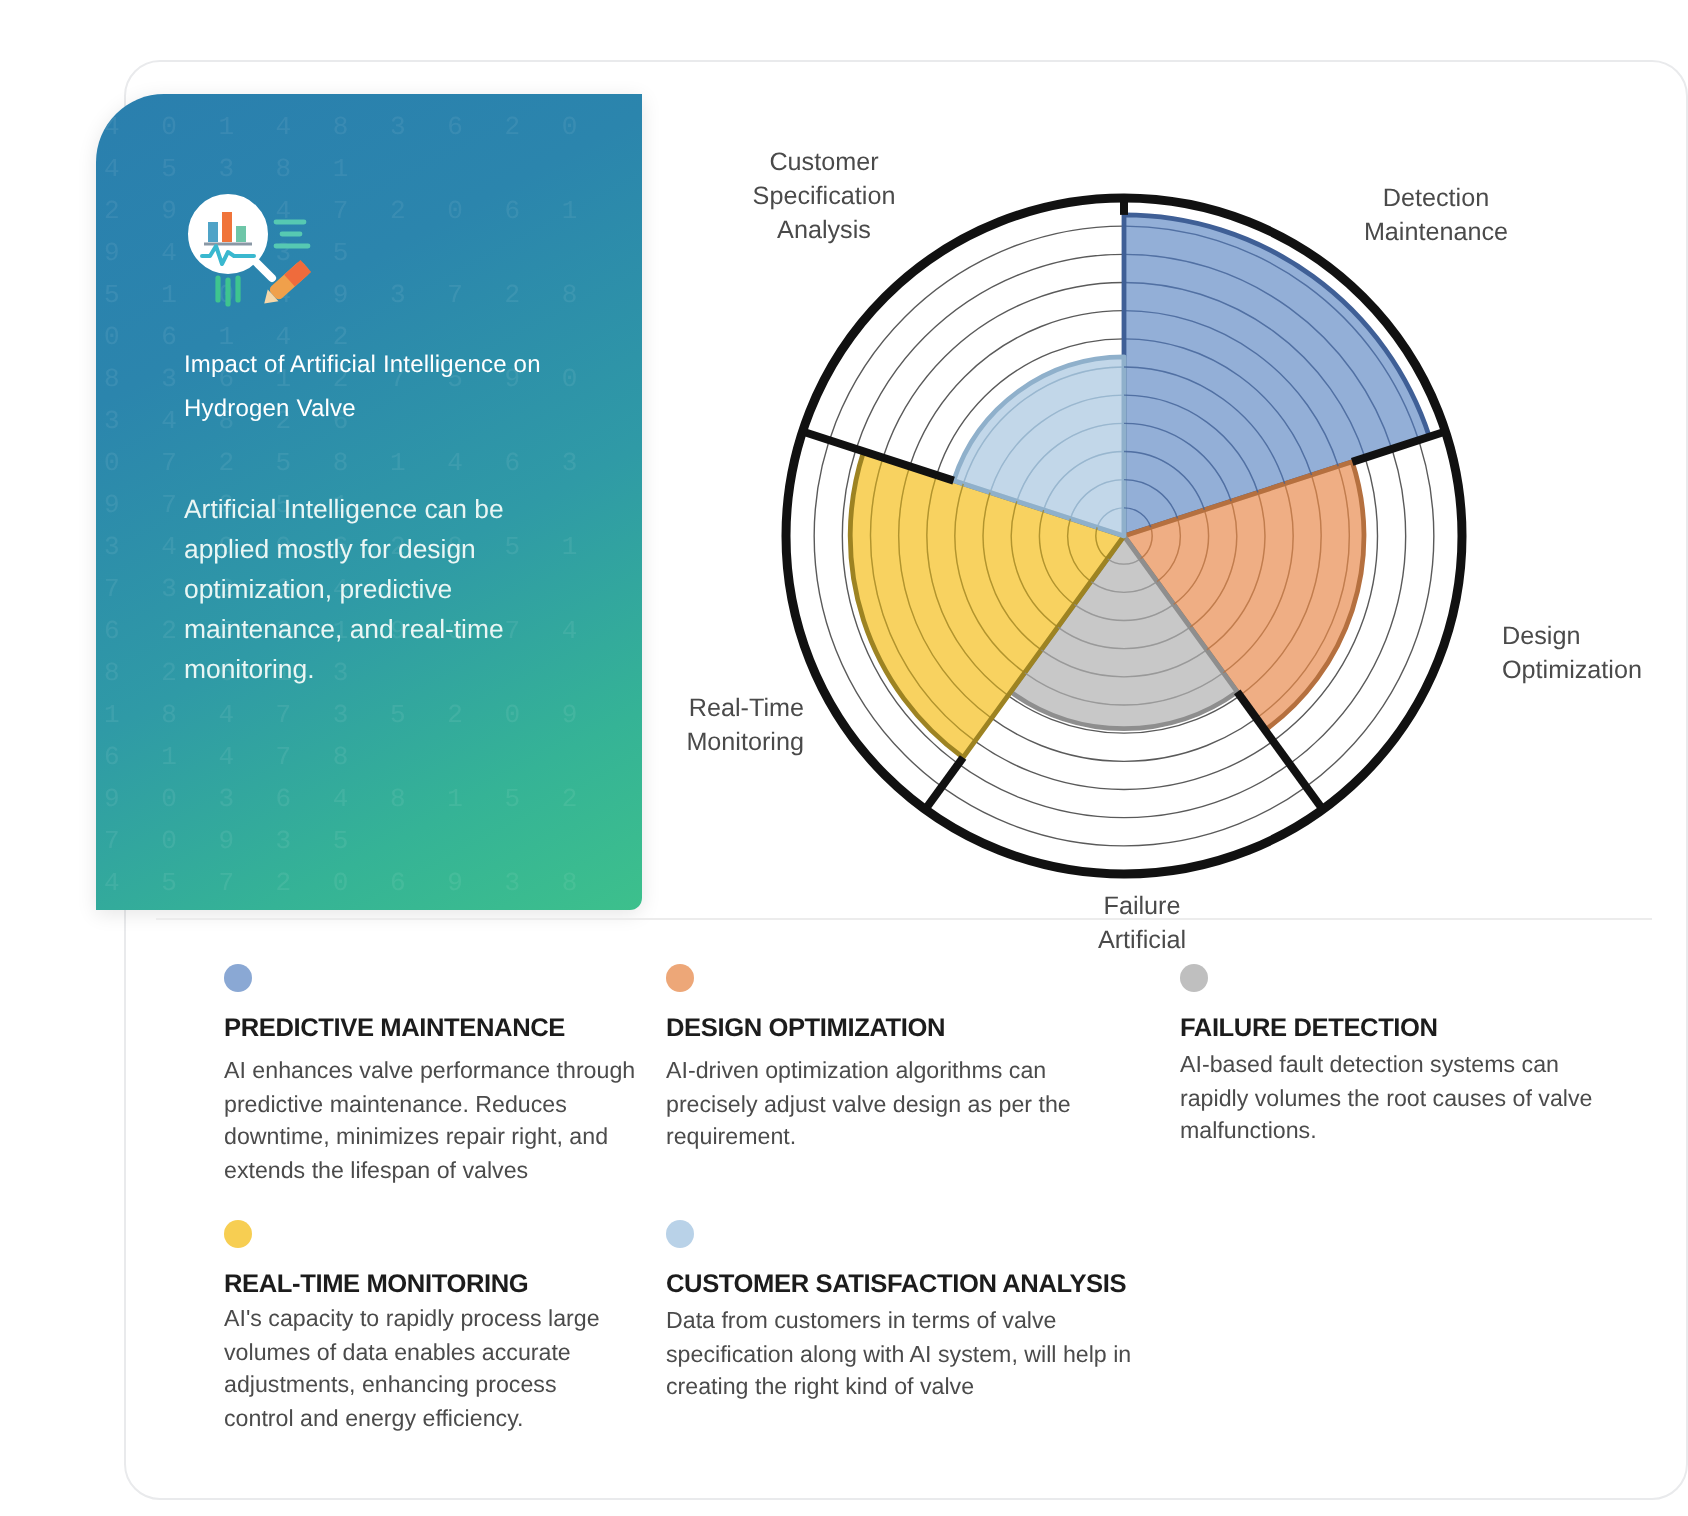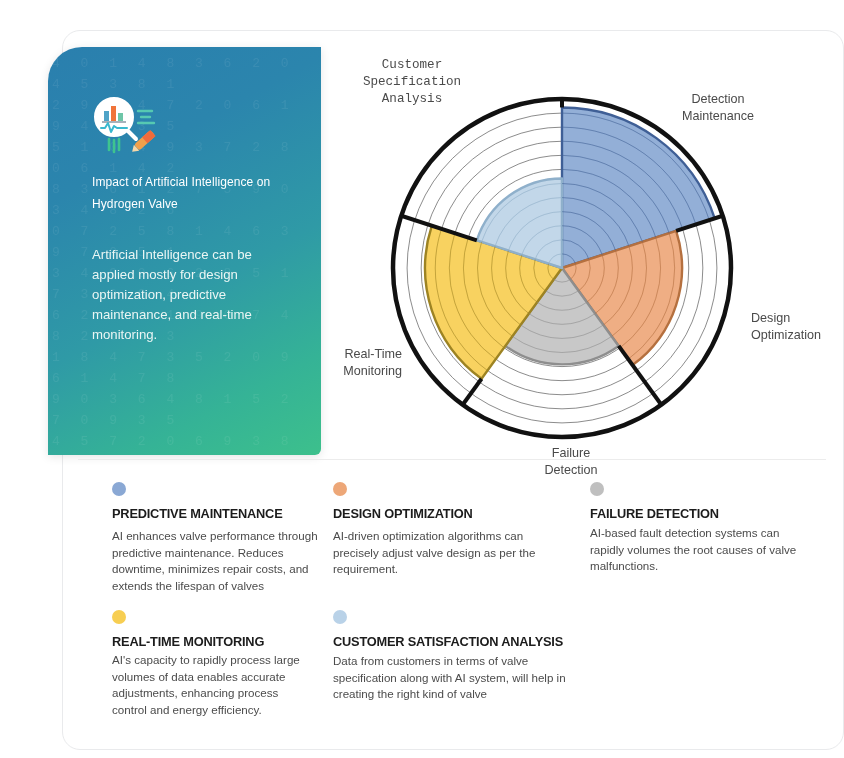--- a/index.html
+++ b/index.html
@@ -81,21 +81,21 @@
   .chart-svg { display: block; }
 
   .axis-label {
     position: absolute;
     font-size: 12.6px;
     color: #4a4a4a;
     line-height: 17px;
     text-align: center;
     white-space: pre-line;
   }
-  #lbl-cust  { left: 58px; top: 2px; width: 108px; font-family: Liberation Mono, monospace; }
+  #lbl-cust  { left: 58px; top: 18px; width: 108px; }
   #lbl-pred  { left: 358px; top: 36px; width: 120px; }
   #lbl-desig { left: 424px; top: 255px; width: 108px; text-align: left; margin-left: 27px; }
   #lbl-fail  { left: 216px; top: 390px; width: 110px; }
   #lbl-real  { left: 10px; top: 255px; width: 92px; text-align: right; margin-top: 36px; }
 
   .divider {
     position: absolute;
     left: 78px; top: 459px;
     width: 748px; height: 1px;
     background: #ececec;
@@ -267,32 +267,32 @@
     </svg>
 
     <div class="axis-label" id="lbl-cust">Customer
 Specification
 Analysis</div>
     <div class="axis-label" id="lbl-pred">Detection
 Maintenance</div>
     <div class="axis-label" id="lbl-desig">Design
 Optimization</div>
     <div class="axis-label" id="lbl-fail">Failure
-Detection</div>
+Artificial</div>
     <div class="axis-label" id="lbl-real">Real-Time
 Monitoring</div>
   </div>
 
   <div class="divider"></div>
 
   <div class="legend">
     <div class="leg-item" id="leg-0">
       <span class="dot" style="background: rgb(138, 168, 212);"></span>
       <div class="leg-title">PREDICTIVE MAINTENANCE</div>
-      <div class="leg-desc">AI enhances valve performance through  predictive maintenance. Reduces downtime, minimizes repair costs, and extends the lifespan of valves</div>
+      <div class="leg-desc">AI enhances valve performance through  predictive maintenance. Reduces downtime, minimizes repair right, and extends the lifespan of valves</div>
     </div>
     <div class="leg-item" id="leg-1">
       <span class="dot" style="background: rgb(237, 167, 120);"></span>
       <div class="leg-title">DESIGN OPTIMIZATION</div>
       <div class="leg-desc">AI-driven  optimization algorithms can precisely  adjust valve design as per the requirement.</div>
     </div>
     <div class="leg-item" id="leg-2">
       <span class="dot" style="background: rgb(191, 191, 191);"></span>
       <div class="leg-title">FAILURE DETECTION</div>
       <div class="leg-desc">AI-based fault detection systems can rapidly  volumes the root causes of valve malfunctions.</div>

